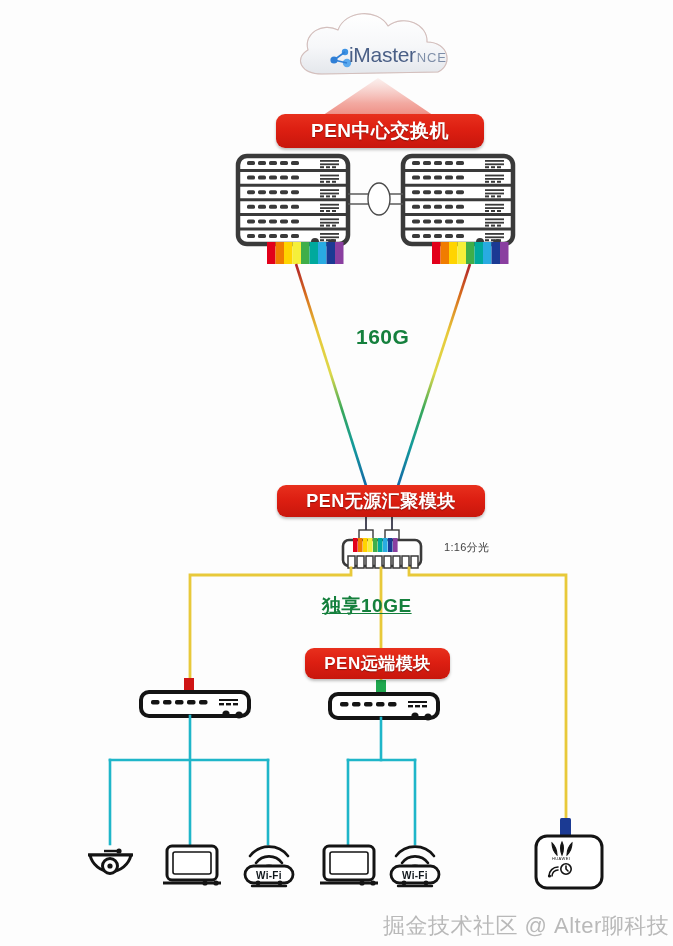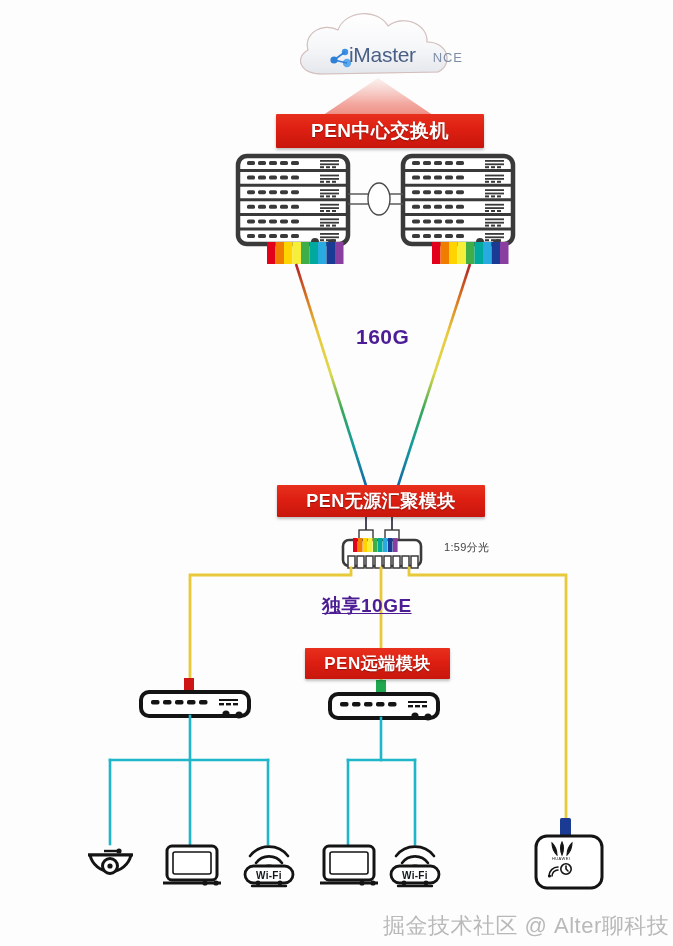--- a/index.html
+++ b/index.html
@@ -26,38 +26,38 @@
     left: 0; top: 0;
     width: 673px; height: 946px;
   }
 
   
   .pill {
     position: absolute;
     display: flex;
     align-items: center;
     justify-content: center;
-    border-radius: 1px;
+    border-radius: 9px;
     color: #ffffff;
     font-weight: bold;
     letter-spacing: .5px;
     text-shadow: 0 1px 1px rgba(0,0,0,.35);
     background: linear-gradient(180deg,#e8301d 0%, #dd1f12 45%, #c8160c 100%);
     box-shadow: 0 2px 3px rgba(0,0,0,.25);
     z-index: 40;
     white-space: nowrap;
   }
   #pill-core   { left: 276px; top: 114px; width: 208px; height: 34px; font-size: 19px; }
   #pill-agg    { left: 277px; top: 485px; width: 208px; height: 32px; font-size: 18px; }
   #pill-remote { left: 305px; top: 648px; width: 145px; height: 31px; font-size: 17px; }
 
   
   .plain {
     position: absolute;
-    color: #4c1d95;
+    color: #15803d;
     font-weight: bold;
     white-space: nowrap;
     z-index: 38;
   }
   #lbl-160g  { left: 356px; top: 325px; font-size: 21px; letter-spacing: .5px; }
   #lbl-10ge  { left: 322px; top: 593px; font-size: 19px; letter-spacing: .5px; text-decoration: underline; }
   #lbl-split {
     left: 444px; top: 540px; font-size: 11px; font-weight: normal;
     color: #444; letter-spacing: .3px;
   }
@@ -96,21 +96,21 @@
   }
   #cloud-text .imaster {
     font-size: 21px;
     color: #4a5f86;
     letter-spacing: -.3px;
   }
   #cloud-text .nce {
     font-size: 13px;
     color: #7e8ea8;
     letter-spacing: .8px;
-    margin-left: 17px;
+    margin-left: 1px;
   }
   .hw-brand {
     position: absolute;
     font-size: 4px;
     color: #111;
     letter-spacing: .4px;
     z-index: 32;
   }
   .wifi-text {
     position: absolute;
@@ -563,21 +563,21 @@
     <span class="imaster">iMaster</span>
     <span class="nce">NCE</span>
   </div>
 
   <div class="pill" id="pill-core">PEN中心交换机</div>
 
   <div class="plain" id="lbl-160g">160G</div>
 
   <div class="pill" id="pill-agg">PEN无源汇聚模块</div>
 
-  <div class="plain" id="lbl-split">1:59分光</div>
+  <div class="plain" id="lbl-split">1:16分光</div>
 
   <div class="plain" id="lbl-10ge">独享10GE</div>
 
   <div class="pill" id="pill-remote">PEN远端模块</div>
 
   <div class="wifi-text" style="left:256px; top:870px;">Wi-Fi</div>
 
   <div class="wifi-text" style="left:402px; top:870px;">Wi-Fi</div>
 
   <div class="hw-brand" style="left:552px; top:856px;">HUAWEI</div>

